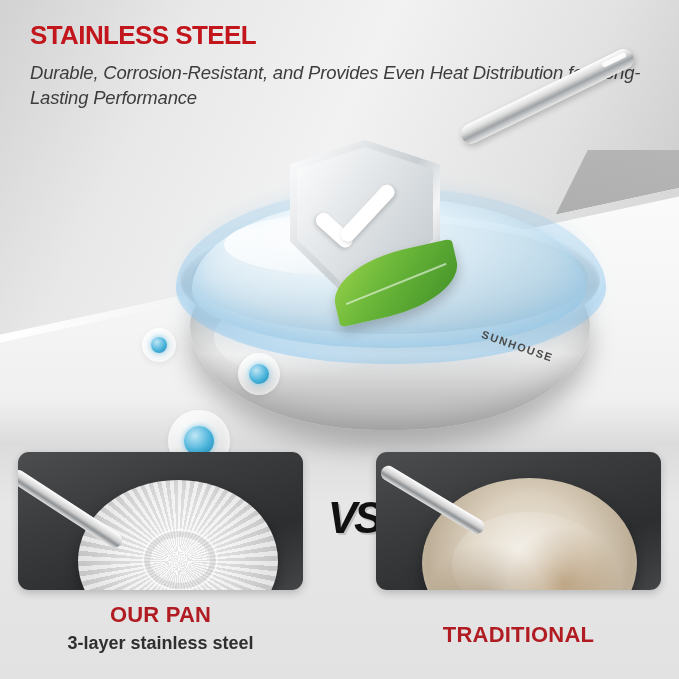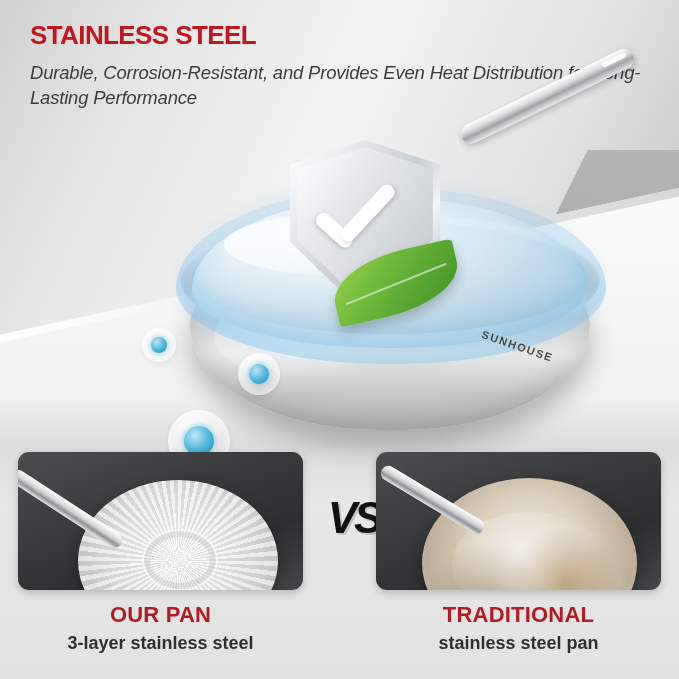--- a/index.html
+++ b/index.html
@@ -137,21 +137,21 @@
   .hdl.l{left:-6px;top:14px;width:130px;transform:rotate(33deg);transform-origin:0 50%;}
   .hdl.r{left:6px;top:10px;width:118px;transform:rotate(31deg);transform-origin:0 50%;}
 
   .vs{position:absolute;left:306px;top:30px;width:66px;height:72px;
     display:flex;align-items:center;justify-content:center;
     font-size:44px;font-weight:bold;font-style:italic;color:#111;
     letter-spacing:-3px;text-shadow:2px 2px 0 rgba(0,0,0,.15);margin-left:15px;}
 
   .caption{position:absolute;top:150px;width:285px;text-align:center;}
   .caption.left{left:18px;}
-  .caption.right{left:376px;}
+  .caption.right{left:376px;margin-top:20px;}
   .cap-title{color:#b01c22;font-size:22px;font-weight:bold;letter-spacing:.2px;}
   .cap-sub{margin-top:5px;color:#2f2f2f;font-size:18px;font-weight:bold;}
 </style>
 </head>
 <body>
 
 <div class="stage">
 
   <div class="wall"></div>
   <div class="wall-right"></div>
@@ -209,17 +209,16 @@
       <div class="panbtm dirty"></div>
       <div class="hdl r"></div>
     </div>
 
     <div class="caption left">
       <div class="cap-title">OUR PAN</div>
       <div class="cap-sub">3-layer stainless steel</div>
     </div>
     <div class="caption right">
       <div class="cap-title">TRADITIONAL</div>
-      <div class="cap-sub">stainless steel pan</div>
     </div>
   </div>
 
 </div>
 
 </body></html>

